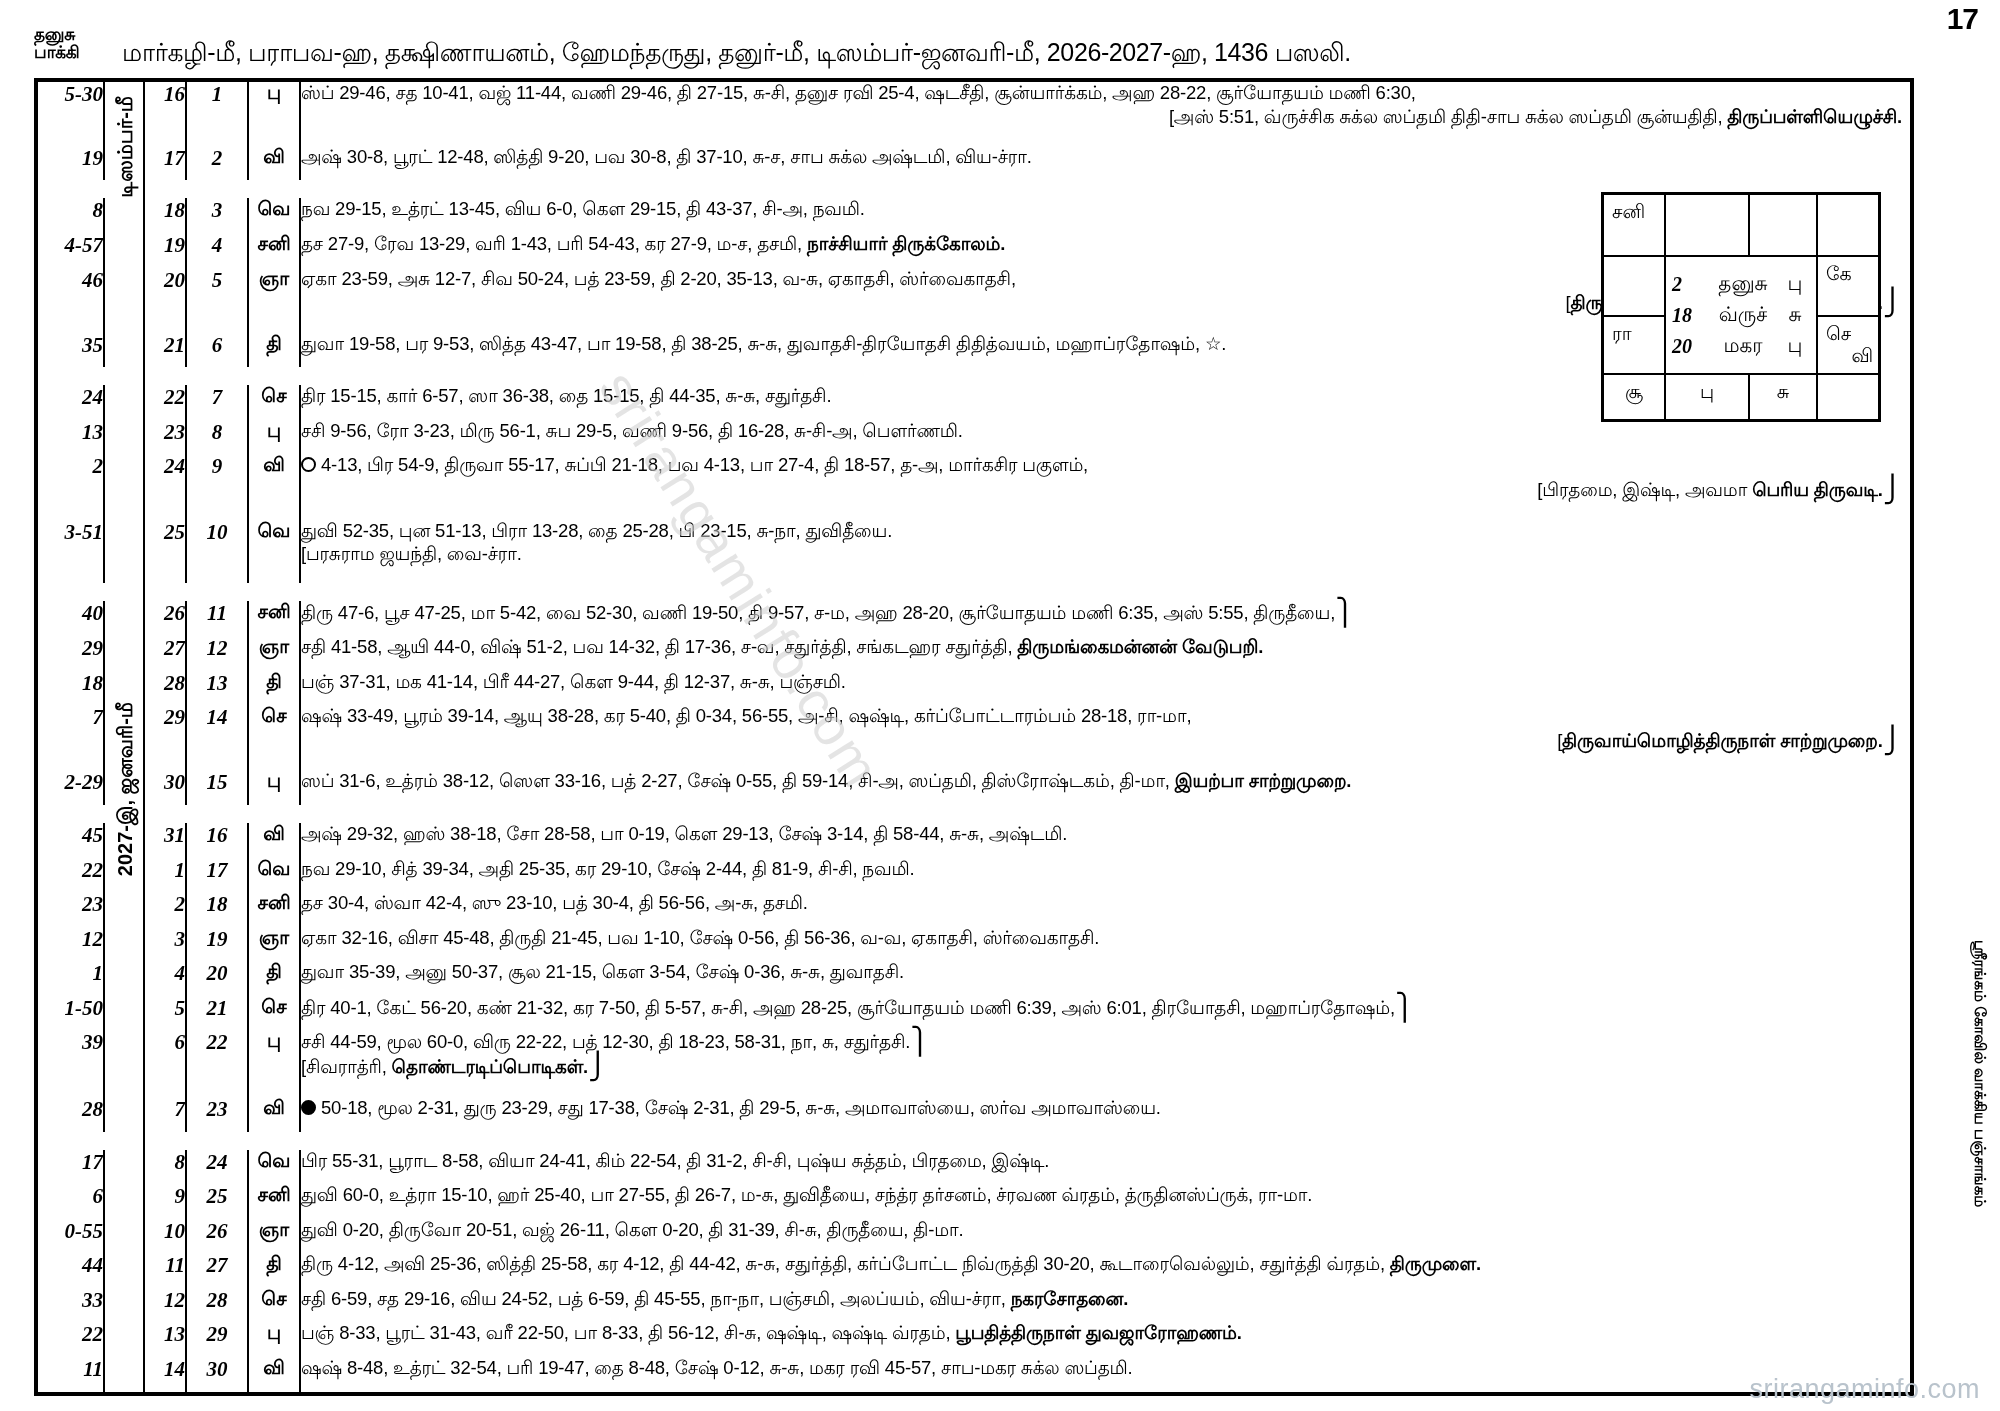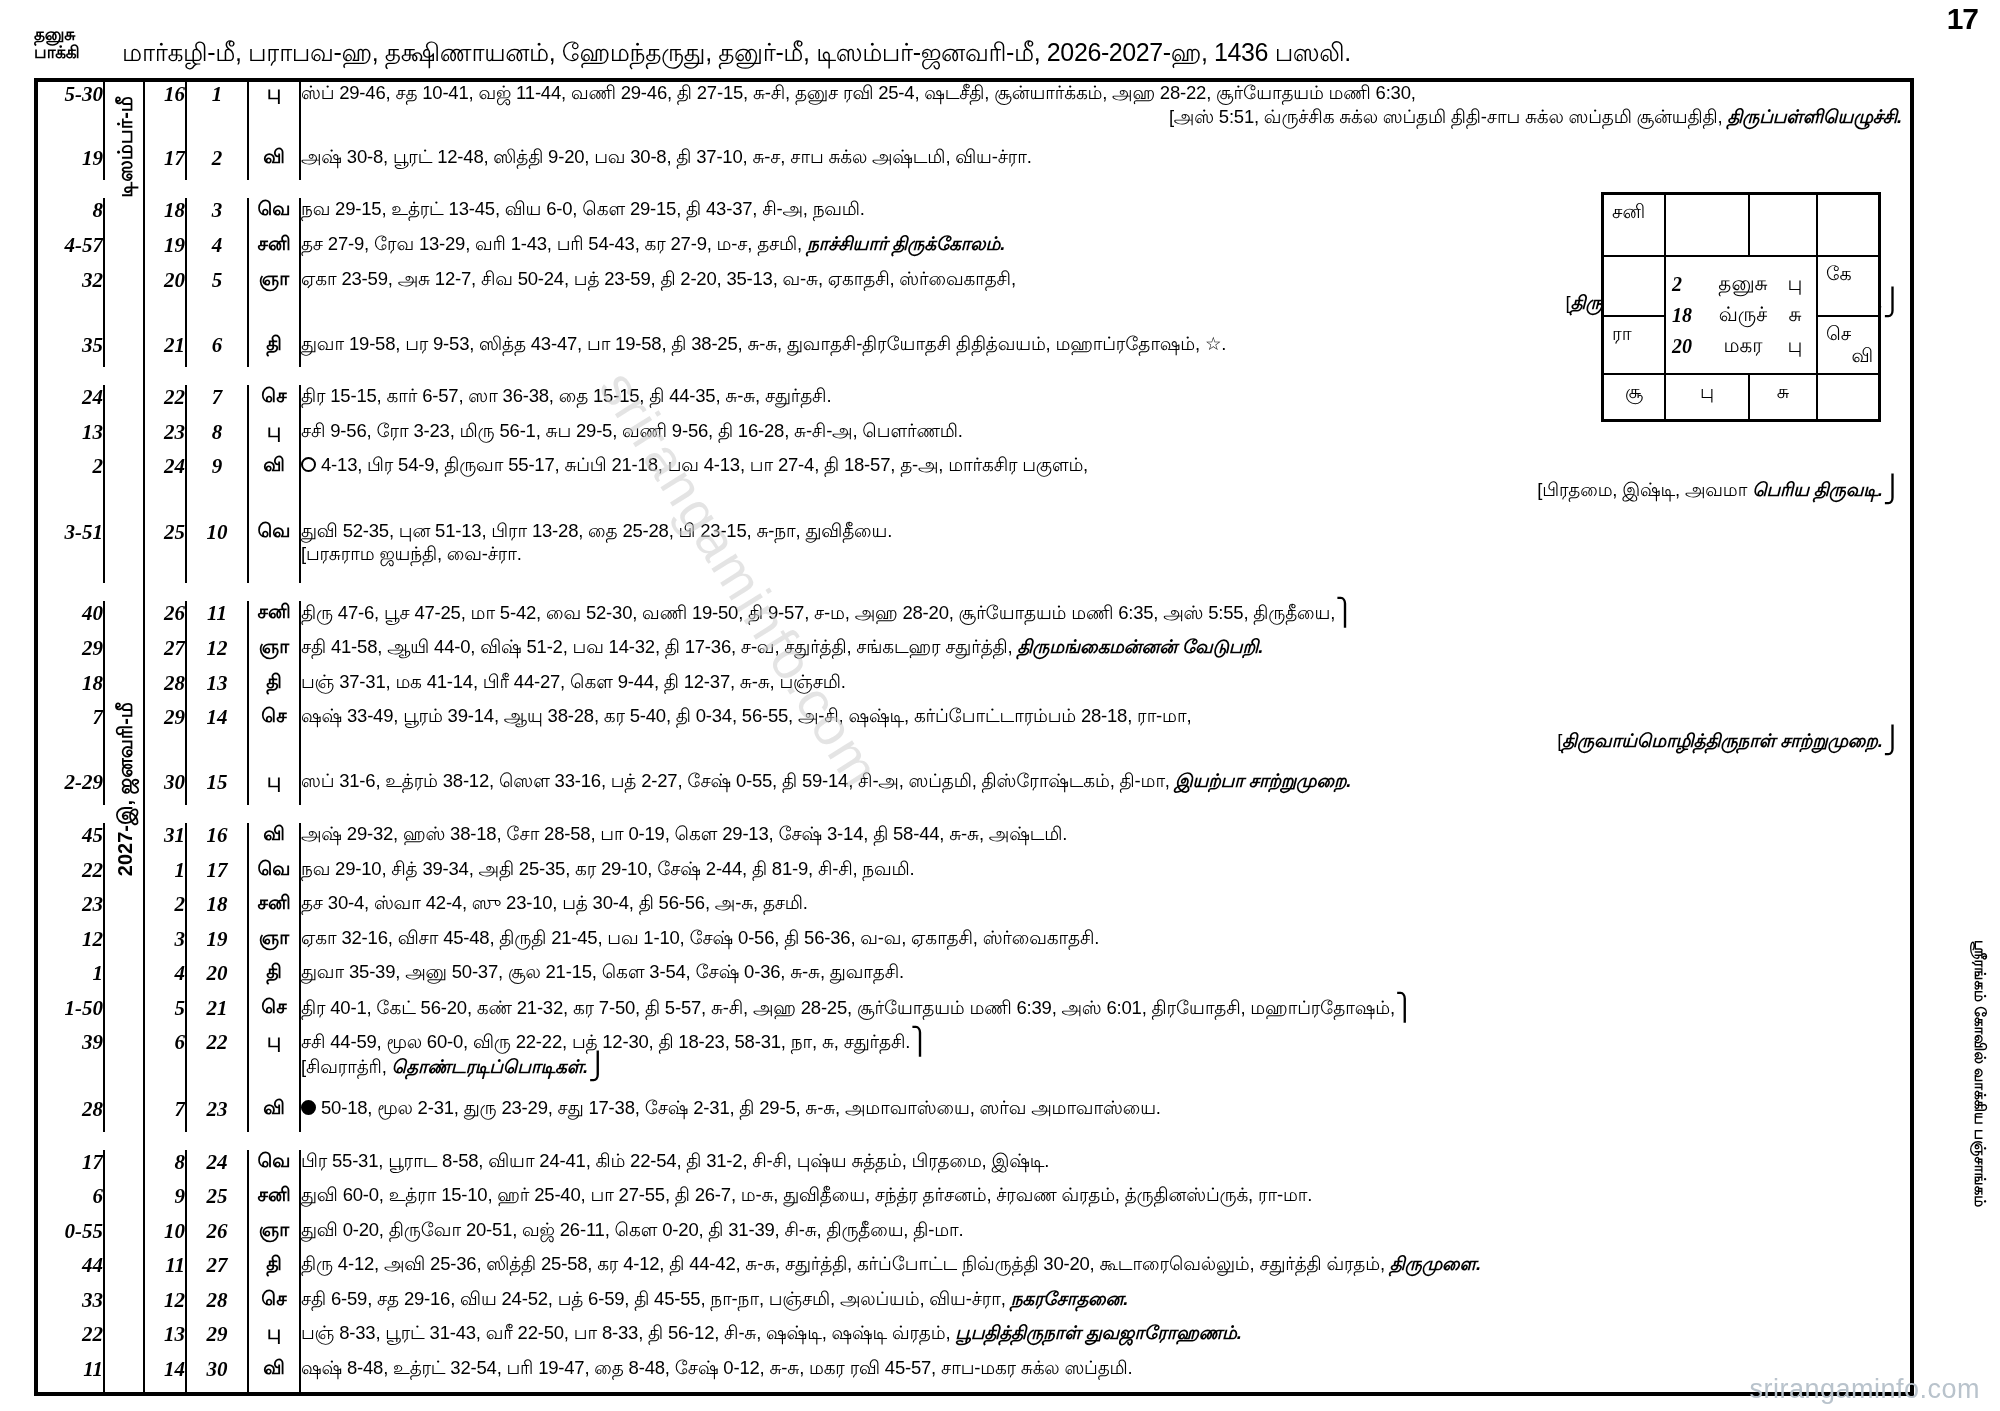--- a/index.html
+++ b/index.html
@@ -90,21 +90,21 @@
   #vlabel-jan { top:8px; }
 
   
   .body-txt {
     font-family:"Liberation Sans", sans-serif;
     font-size:18.5px;
     line-height:1.22;
     padding:3px 10px 3px 10px;
     letter-spacing:-0.2px;
   }
-  .body-txt .b { font-weight:bold;font-style:italic; }
+  .body-txt .b { font-weight:bold; }
   .line2 { display:block; text-align:right; padding-right:8px; margin-top:1px; }
   .line2.full { text-align:left; }
   .brace {
     font-family:"Liberation Serif", serif;
     font-size:26px; font-weight:normal; line-height:0.8;
     display:inline-block; transform:translateY(2px);
   }
   .moon-open, .moon-full {
     display:inline-block; width:15px; height:15px;
     border:2px solid #000; border-radius:50%;
@@ -241,21 +241,21 @@
           <td class="body-txt"><span>நவ 29-15, உத்ரட் 13-45, விய 6-0, கௌ 29-15, தி 43-37, சி-அ, நவமி.</span></td>
         </tr>
         <tr>
           <td class="num vline">4-57</td>
           <td class="num vline">19</td>
           <td class="num center vline">4</td>
           <td class="day vline">சனி</td>
           <td class="body-txt"><span>தச 27-9, ரேவ 13-29, வரி 1-43, பரி 54-43, கர 27-9, ம-ச, தசமி, </span><span class="b">நாச்சியார் திருக்கோலம்.</span></td>
         </tr>
         <tr>
-          <td class="num vline">32</td>
+          <td class="num vline">46</td>
           <td class="num vline">20</td>
           <td class="num center vline">5</td>
           <td class="day vline">ஞா</td>
           <td class="body-txt"><span>ஏகா 23-59, அசு 12-7, சிவ 50-24, பத் 23-59, தி 2-20, 35-13, வ-சு, ஏகாதசி, ஸ்ர்வைகாதசி,</span><span class="line2"><span>[</span><span class="b">திருவாசல், திருவாய்மொழித்திருநாள்.</span><span class="brace">⎭</span></span></td>
         </tr>
         <tr>
           <td class="num vline">35</td>
           <td class="num vline">21</td>
           <td class="num center vline">6</td>
           <td class="day vline">தி</td>

